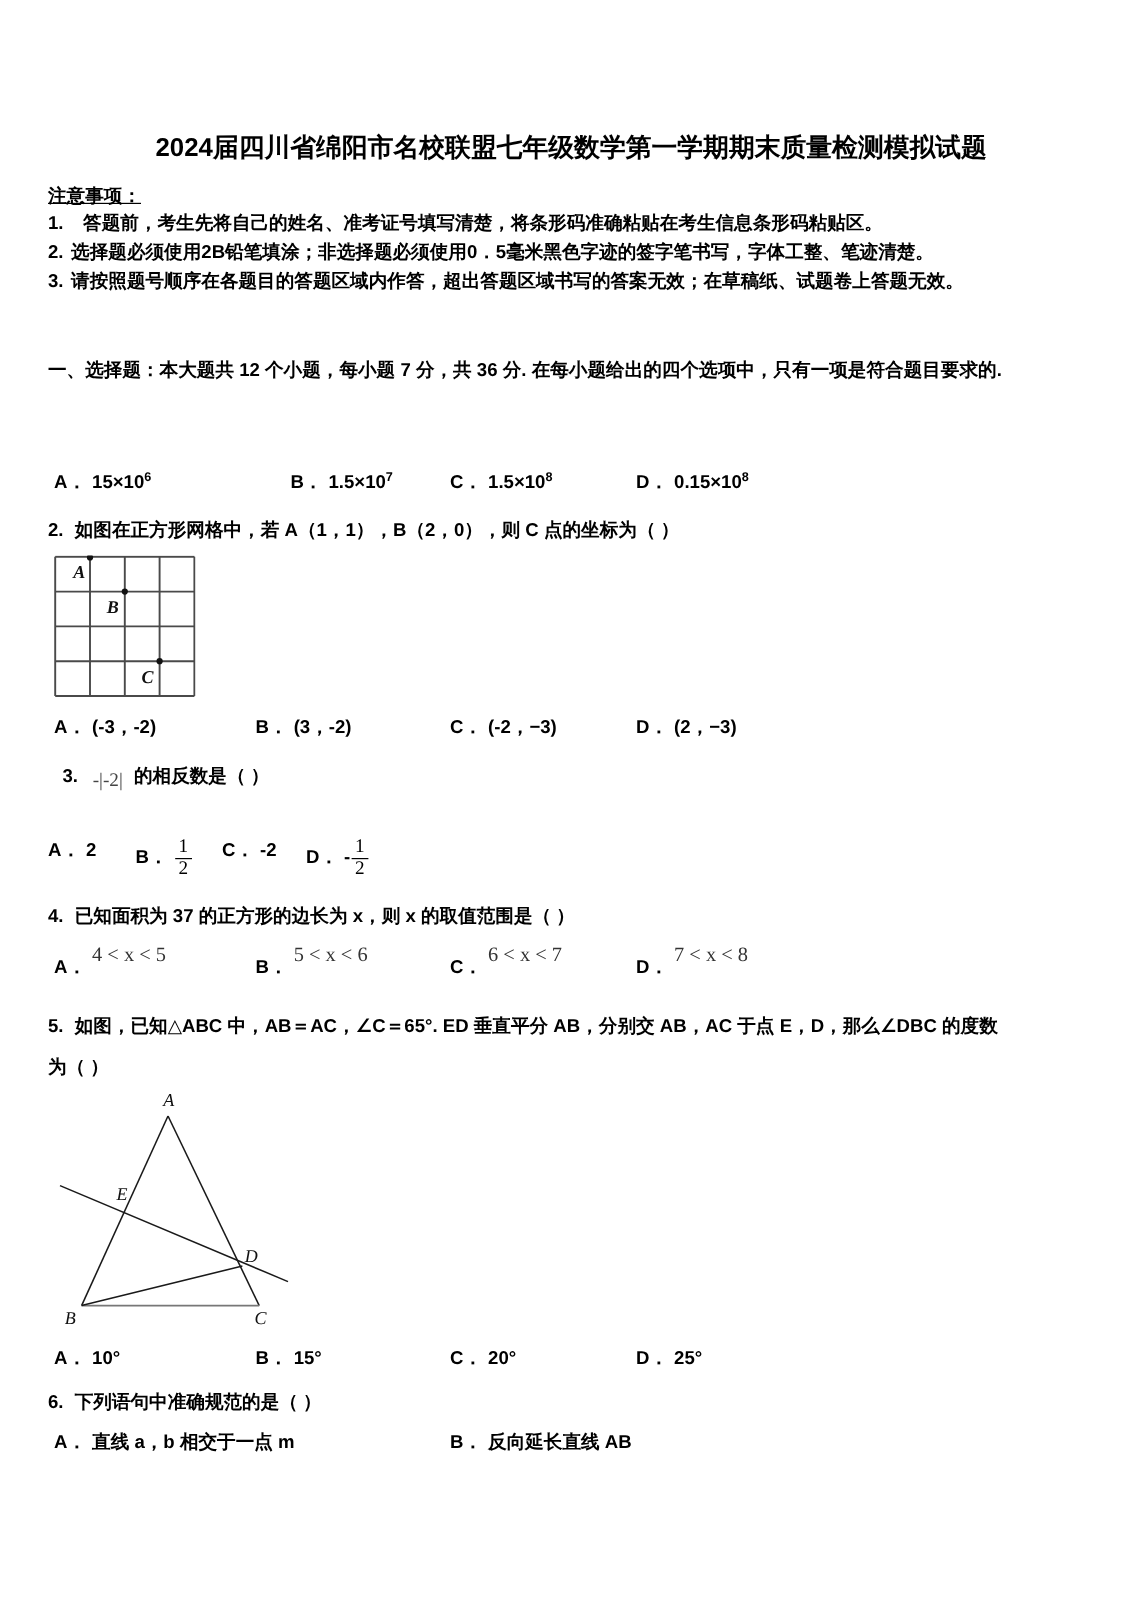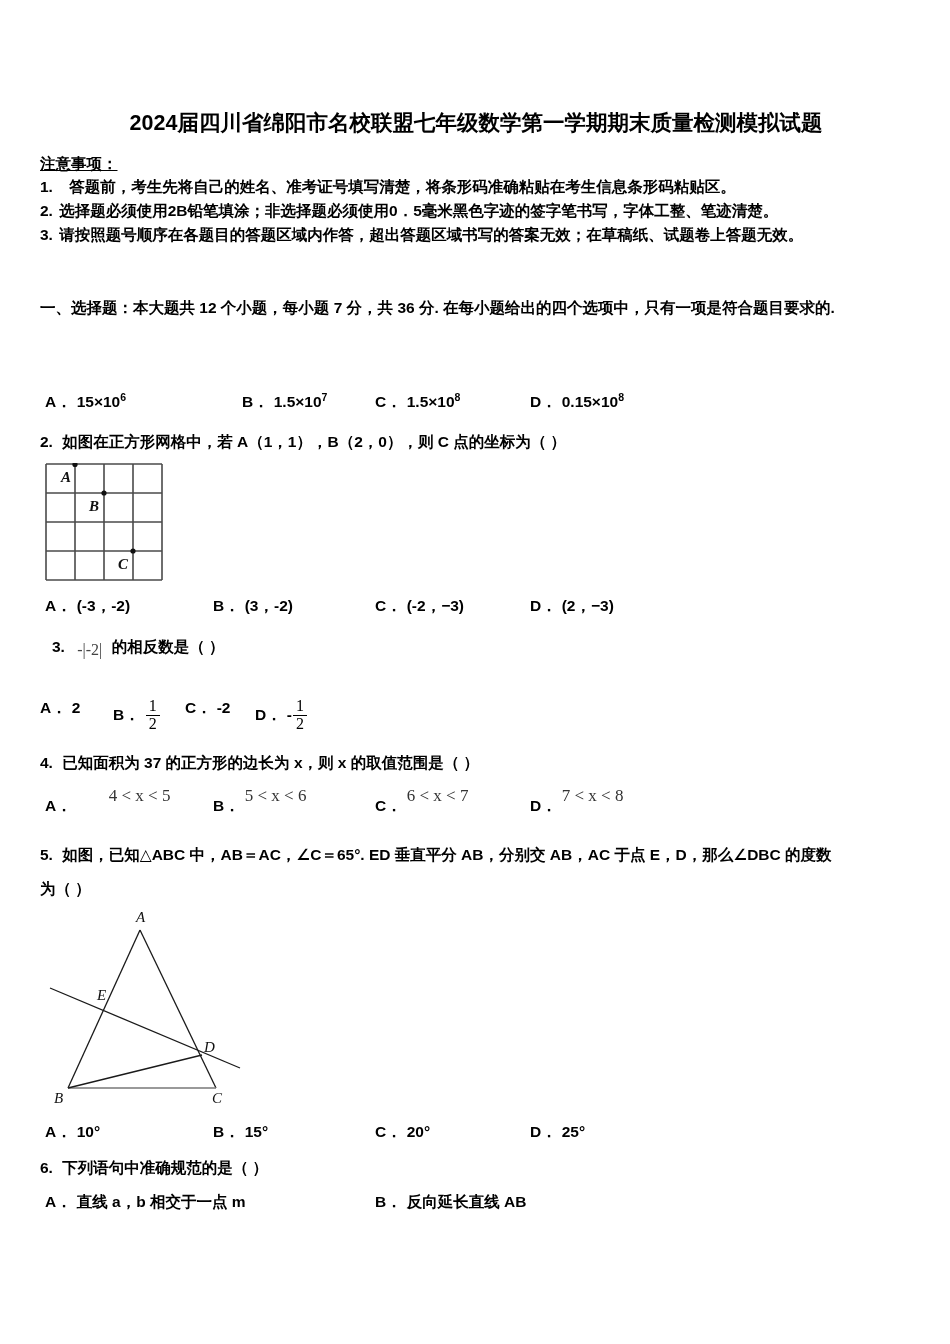--- a/index.html
+++ b/index.html
@@ -250,21 +250,21 @@
     </div>
   </div>
 
   <div class="q-text" style="left:40px; top:753px;">
     <span>4.</span>
     <span style="display:inline-block;width:5px"></span><span>已知面积为 37 的正方形的边长为 x，则 x 的取值范围是（  ）</span>
   </div>
 
   <div class="opt-row" style="top:786px; height:36px;">
     <div class="opt" style="left:5px; top:10px;">
-      <span class="lbl">A．</span><span class="ineq" style="position:relative; top:-10px;margin-left:32px;">4 &lt; x &lt; 5</span>
+      <span class="lbl">A．</span><span class="ineq" style="position:relative; top:-10px;">4 &lt; x &lt; 5</span>
     </div>
     <div class="opt" style="left:173px; top:10px;">
       <span class="lbl">B．</span><span class="ineq" style="position:relative; top:-10px;">5 &lt; x &lt; 6</span>
     </div>
     <div class="opt" style="left:335px; top:10px;">
       <span class="lbl">C．</span><span class="ineq" style="position:relative; top:-10px;">6 &lt; x &lt; 7</span>
     </div>
     <div class="opt" style="left:490px; top:10px;">
       <span class="lbl">D．</span><span class="ineq" style="position:relative; top:-10px;">7 &lt; x &lt; 8</span>
     </div>

